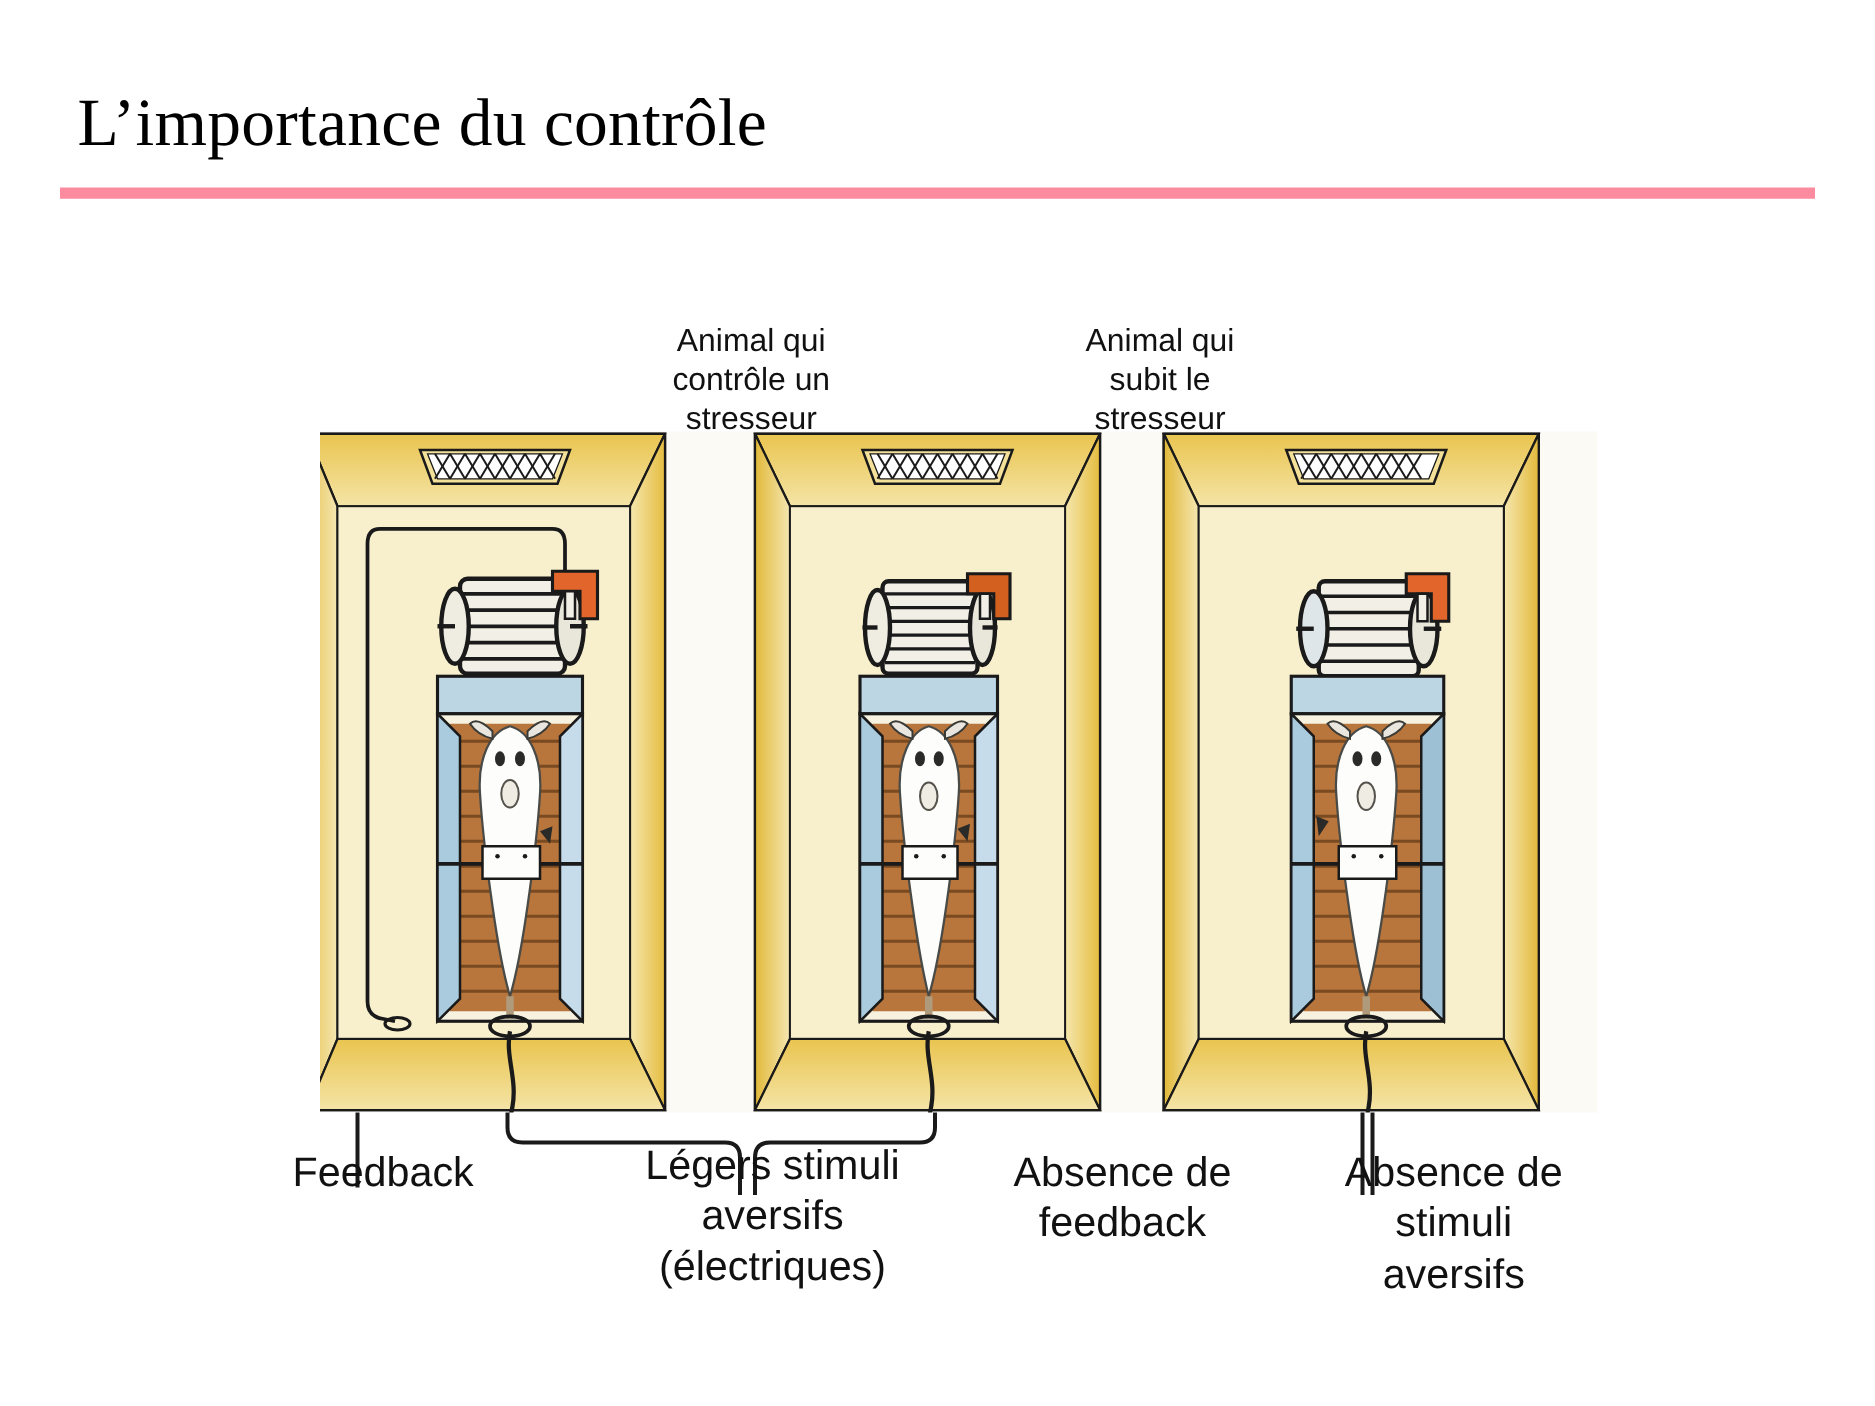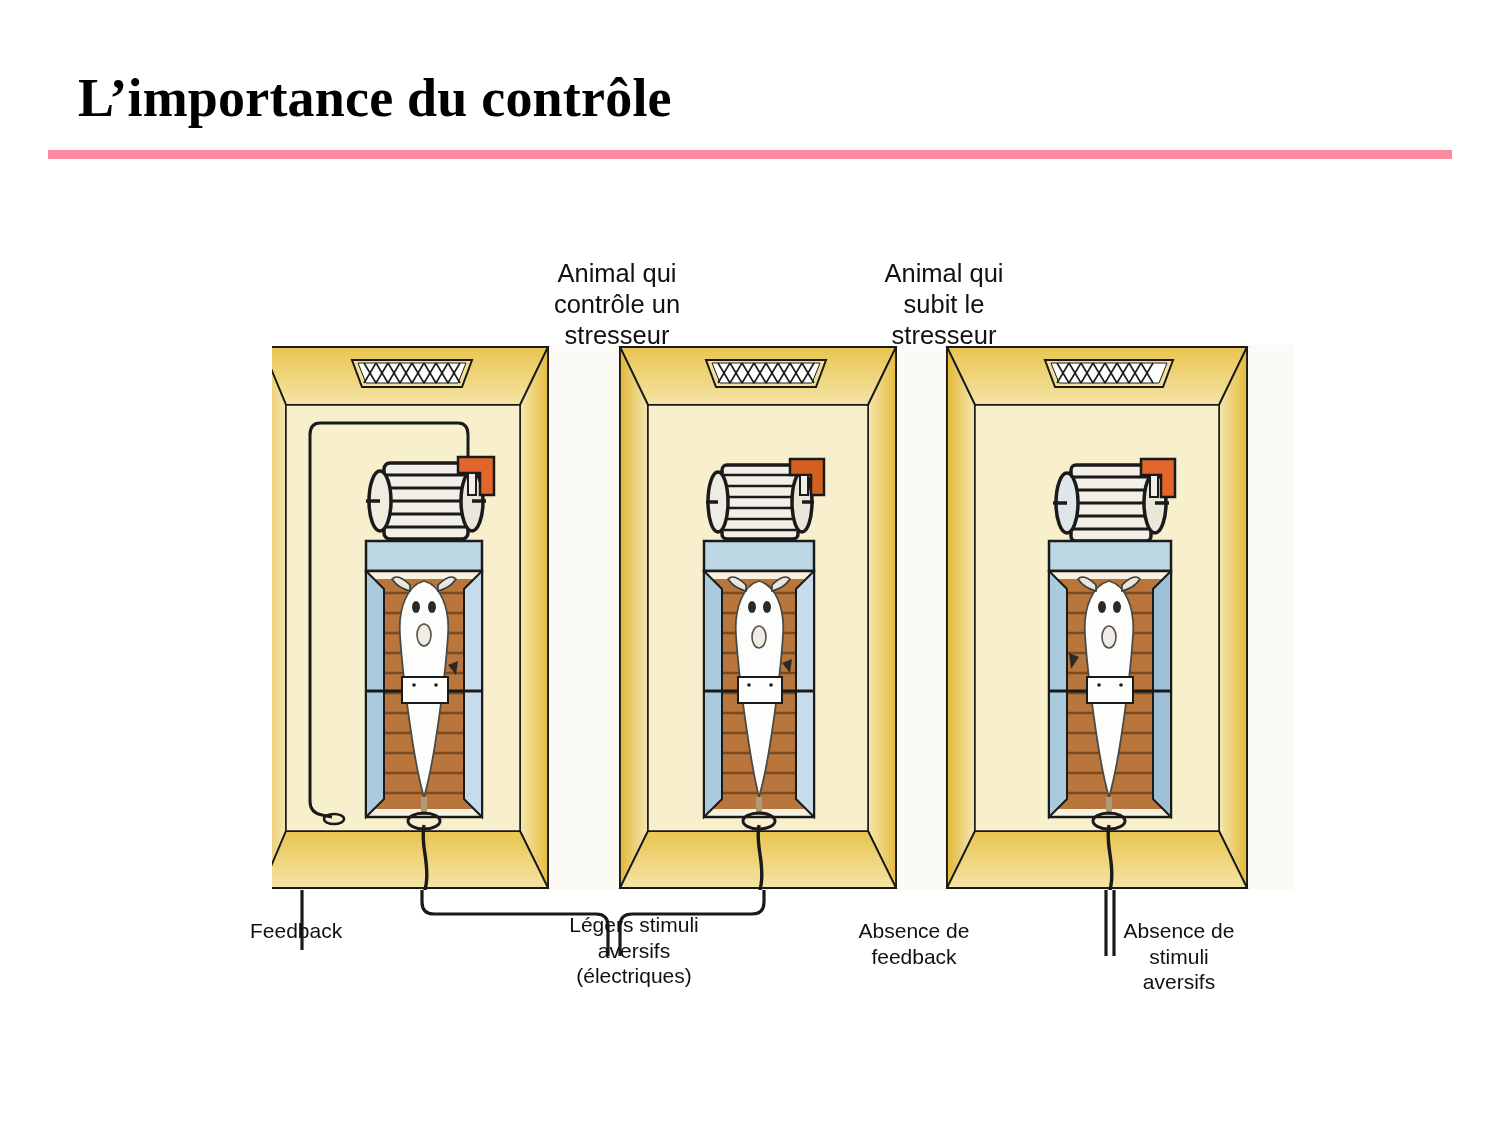--- a/index.html
+++ b/index.html
@@ -12,43 +12,43 @@
     width: 1500px;
     height: 1125px;
     position: relative;
     overflow: hidden;
     font-family: "Liberation Sans", sans-serif;
   }
 
   
   #slide-title {
     position: absolute;
-    left: 78px;
+    left: 62px;
     top: 70px;
     font-family: "Liberation Serif", serif;
-    font-weight: bold;
+    font-weight: normal;
     font-size: 54px;
     line-height: 1.06;
     letter-spacing: 0.2px;
     color: #000000;
     white-space: nowrap;
   }
   #title-rule {
     position: absolute;
     left: 48px;
     top: 150px;
     width: 1404px;
     height: 9px;
     background: #fc8ba0;
   }
 
   
   #figure {
     position: absolute;
-    left: 244px;
+    left: 228px;
     top: 250px;
     width: 1040px;
     height: 745px;
   }
   #figure-plate {
     position: absolute;
     left: 28px;
     top: 95px;
     width: 1022px;
     height: 545px;
@@ -65,21 +65,21 @@
     white-space: pre-line;
   }
   #heading-1 { left: 243px;  top: 8px;  width: 260px; }
   #heading-2 { left: 570px;  top: 8px;  width: 260px; }
   #heading-3 { left: 880px;  top: 27px; width: 260px; }
 
   
   .caption {
     position: absolute;
     text-align: center;
-    font-size: 21px;
+    font-size: 33px;
     line-height: 1.22;
     color: #111111;
     white-space: pre-line;
   }
   #caption-feedback   { left: -8px;  top: 668px; width: 230px; text-align: left; padding-left: 14px; box-sizing: border-box; }
   #caption-shock      { left: 245px; top: 662px; width: 290px; }
   #caption-nofeedback { left: 525px; top: 668px; width: 290px; }
   #caption-nostim     { left: 790px; top: 668px; width: 290px; }
 
   

